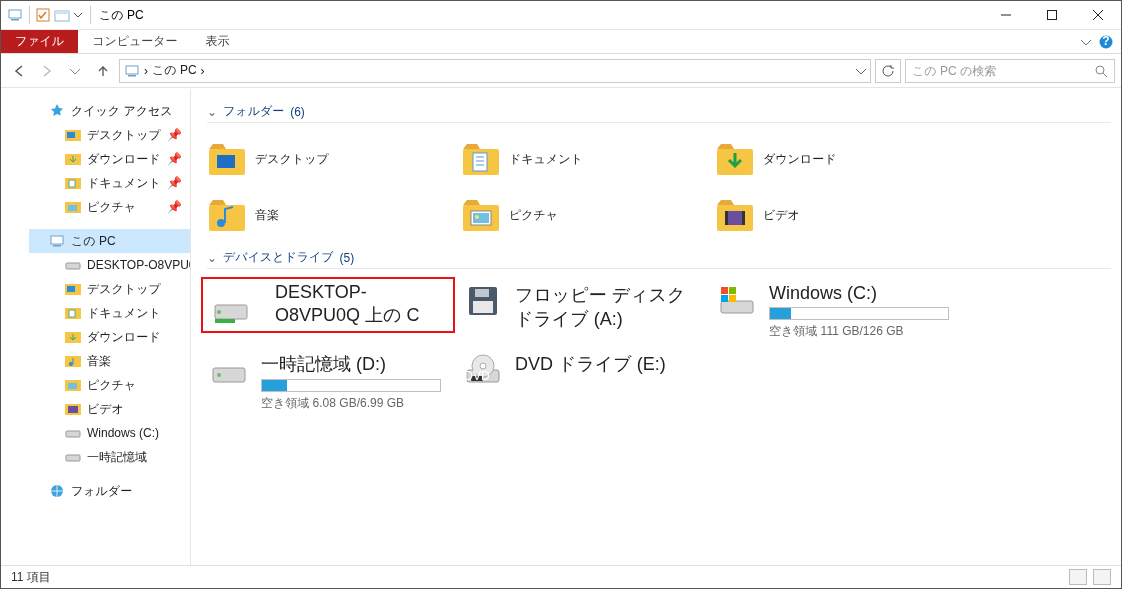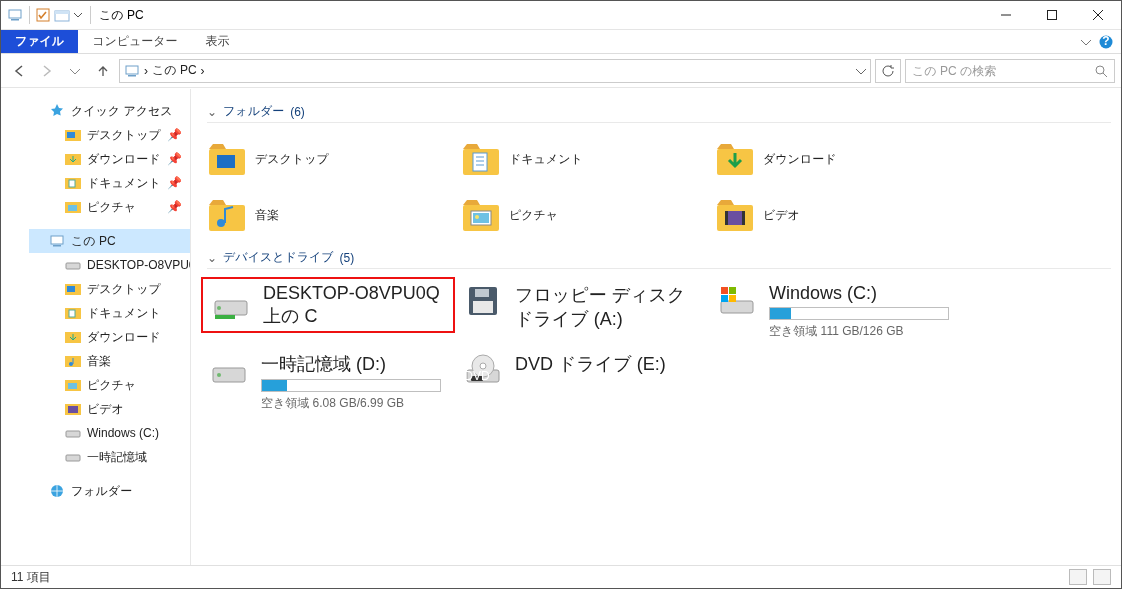--- a/index.html
+++ b/index.html
@@ -10,21 +10,21 @@
 .tb-icons { display:flex; align-items:center; gap:4px; padding:0 6px; }
 .tb-sep { width:1px; height:18px; background:#ccc; margin:0 2px; }
 .tb-title { margin-left:6px; font-size:12px; color:#000; }
 .winbtns { margin-left:auto; display:flex; }
 .winbtn { width:46px; height:29px; display:flex; align-items:center; justify-content:center; }
 .winbtn svg { width:10px; height:10px; }
 
 
 .ribbon { height:24px; background:#fff; display:flex; align-items:stretch; border-bottom:1px solid #ddd; }
 .tab { padding:0 14px; display:flex; align-items:center; font-size:12px; color:#444; }
-.tab.file { background:#1d4ed8; color:#fff;font-weight:bold; }
+.tab.file { background:#b91c1c; color:#fff; }
 .ribbon-right { margin-left:auto; display:flex; align-items:center; padding-right:8px; gap:8px; }
 
 
 .navbar { height:34px; display:flex; align-items:center; gap:4px; padding:3px 6px; border-bottom:1px solid #e5e5e5; }
 .navbtn { width:24px; height:24px; display:flex; align-items:center; justify-content:center; color:#777; }
 .navbtn.enabled { color:#555; }
 .addr { flex:1; height:24px; border:1px solid #ccc; display:flex; align-items:center; padding:0 4px; gap:4px; }
 .addr .crumb { color:#222; }
 .addr-right { margin-left:auto; display:flex; align-items:center; gap:2px; color:#666; }
 .refresh { width:26px; height:24px; border:1px solid #ccc; display:flex; align-items:center; justify-content:center; color:#555; }
@@ -430,21 +430,21 @@
           <div class="folder-label">ビデオ</div>
         </div>
       </div>
 
     <div class="section-hdr">
       <span class="chev">⌄</span>
       <span>デバイスとドライブ</span>
       <span>(5)</span>
     </div>
     <div class="grid" id="drives-grid">
-        <div class="folder-item hl" style="display: flex; gap: 10px; width: 254px; align-items: center;">
+        <div class="folder-item hl" style="display: flex; gap: 22px; width: 254px; align-items: flex-end;">
           <div class="drive-icon">
             <svg width="40" height="36">
               <rect x="4" y="14" width="32" height="14" rx="2" fill="#d7d7d7" stroke="#999"></rect>
               <rect x="4" y="28" width="20" height="4" fill="#3cb043"></rect>
               <circle cx="8" cy="21" r="2" fill="#6fb96f"></circle>
             </svg>
           </div>
           <div class="drive-info">
             <div class="drive-name">DESKTOP-O8VPU0Q 上の C</div>
           </div>

